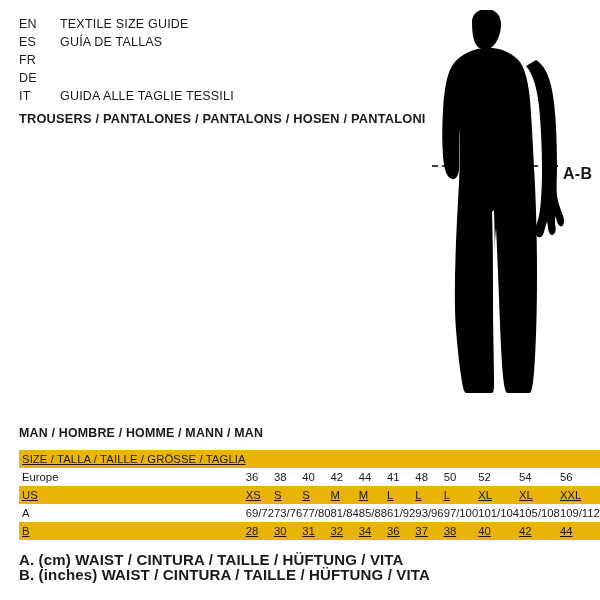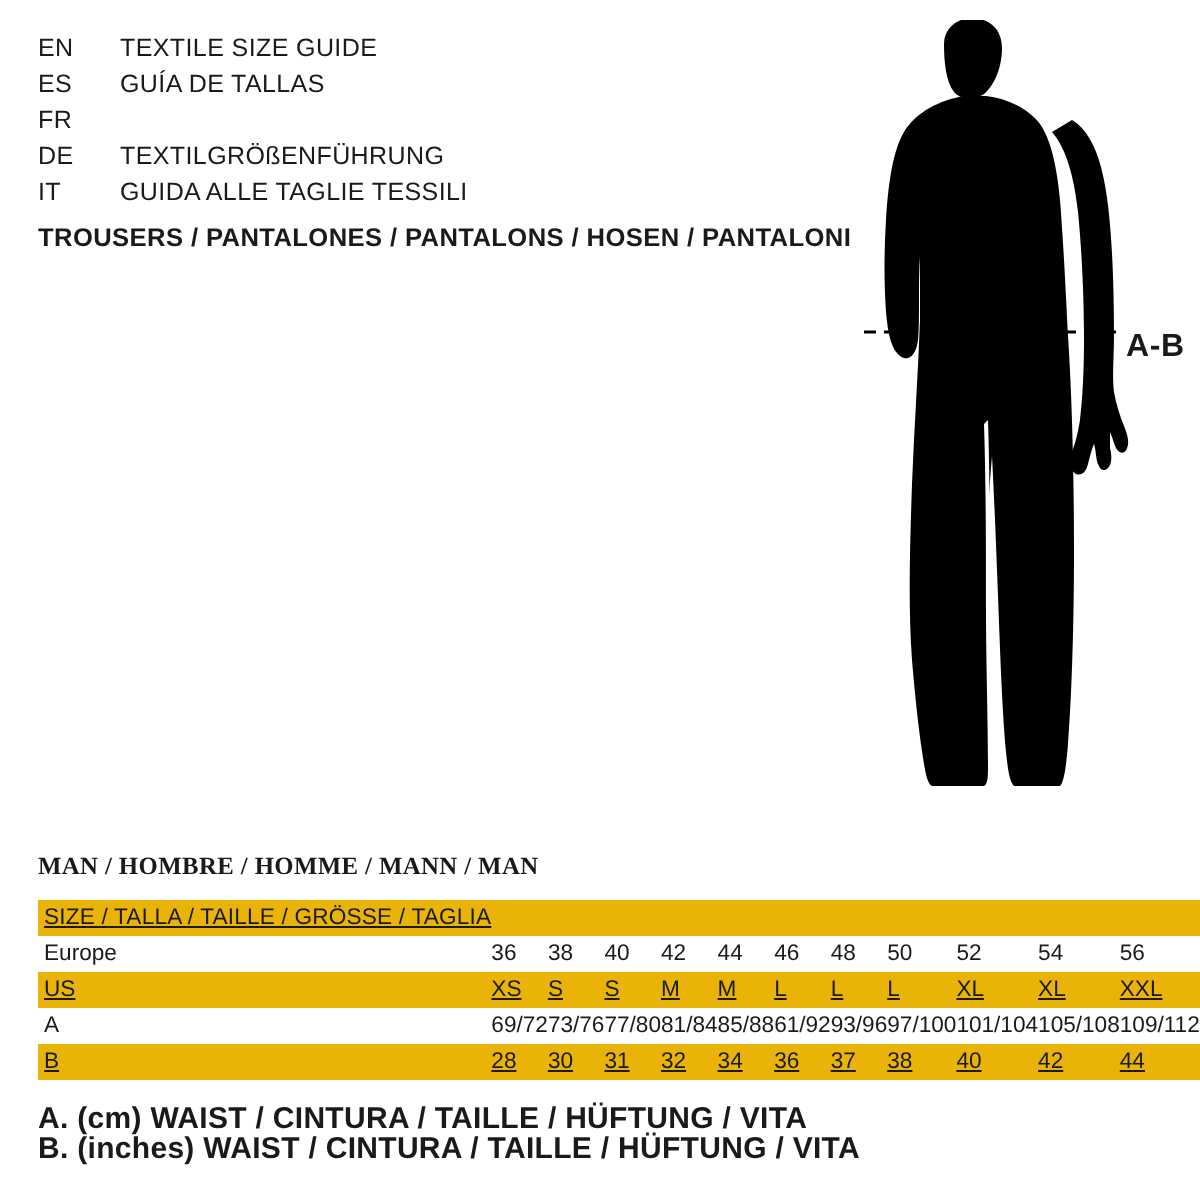--- a/index.html
+++ b/index.html
@@ -74,21 +74,20 @@
   }
 
   
   .table-title {
     position: absolute;
     left: 19px;
     top: 426px;
     font-size: 12.4px;
     font-weight: bold;
     letter-spacing: 0.2px;
-    font-family: Liberation Serif, serif;
   }
 
   table.size-table {
     position: absolute;
     left: 19px;
     top: 450px;
     width: 562px;
     border-collapse: collapse;
     font-size: 11.3px;
   }
@@ -140,21 +139,20 @@
     </div>
     <div class="lang-row">
       <span class="lang-code">ES</span>
       <span class="lang-text">GUÍA DE TALLAS</span>
     </div>
     <div class="lang-row">
       <span class="lang-code">FR</span>
     </div>
     <div class="lang-row">
       <span class="lang-code">DE</span>
-      <span class="lang-text">TEXTILGRÖßENFÜHRUNG</span>
     </div>
     <div class="lang-row">
       <span class="lang-code">IT</span>
       <span class="lang-text">GUIDA ALLE TAGLIE TESSILI</span>
     </div>
   </div>
 
   <div class="section-title">TROUSERS / PANTALONES / PANTALONS / HOSEN / PANTALONI</div>
 
   <div class="figure-wrap">
@@ -239,21 +237,21 @@
         <td class="val-cell"></td>
         <td class="val-cell"></td>
       </tr>
       <tr class="row-plain">
         <td class="lbl-cell">Europe</td>
         <td class="val-cell">36</td>
         <td class="val-cell">38</td>
         <td class="val-cell">40</td>
         <td class="val-cell">42</td>
         <td class="val-cell">44</td>
-        <td class="val-cell">46</td>
+        <td class="val-cell">41</td>
         <td class="val-cell">48</td>
         <td class="val-cell">50</td>
         <td class="val-cell">52</td>
         <td class="val-cell">54</td>
         <td class="val-cell">56</td>
       </tr>
       <tr class="row-shaded">
         <td class="lbl-cell">US</td>
         <td class="val-cell">XS</td>
         <td class="val-cell">S</td>

